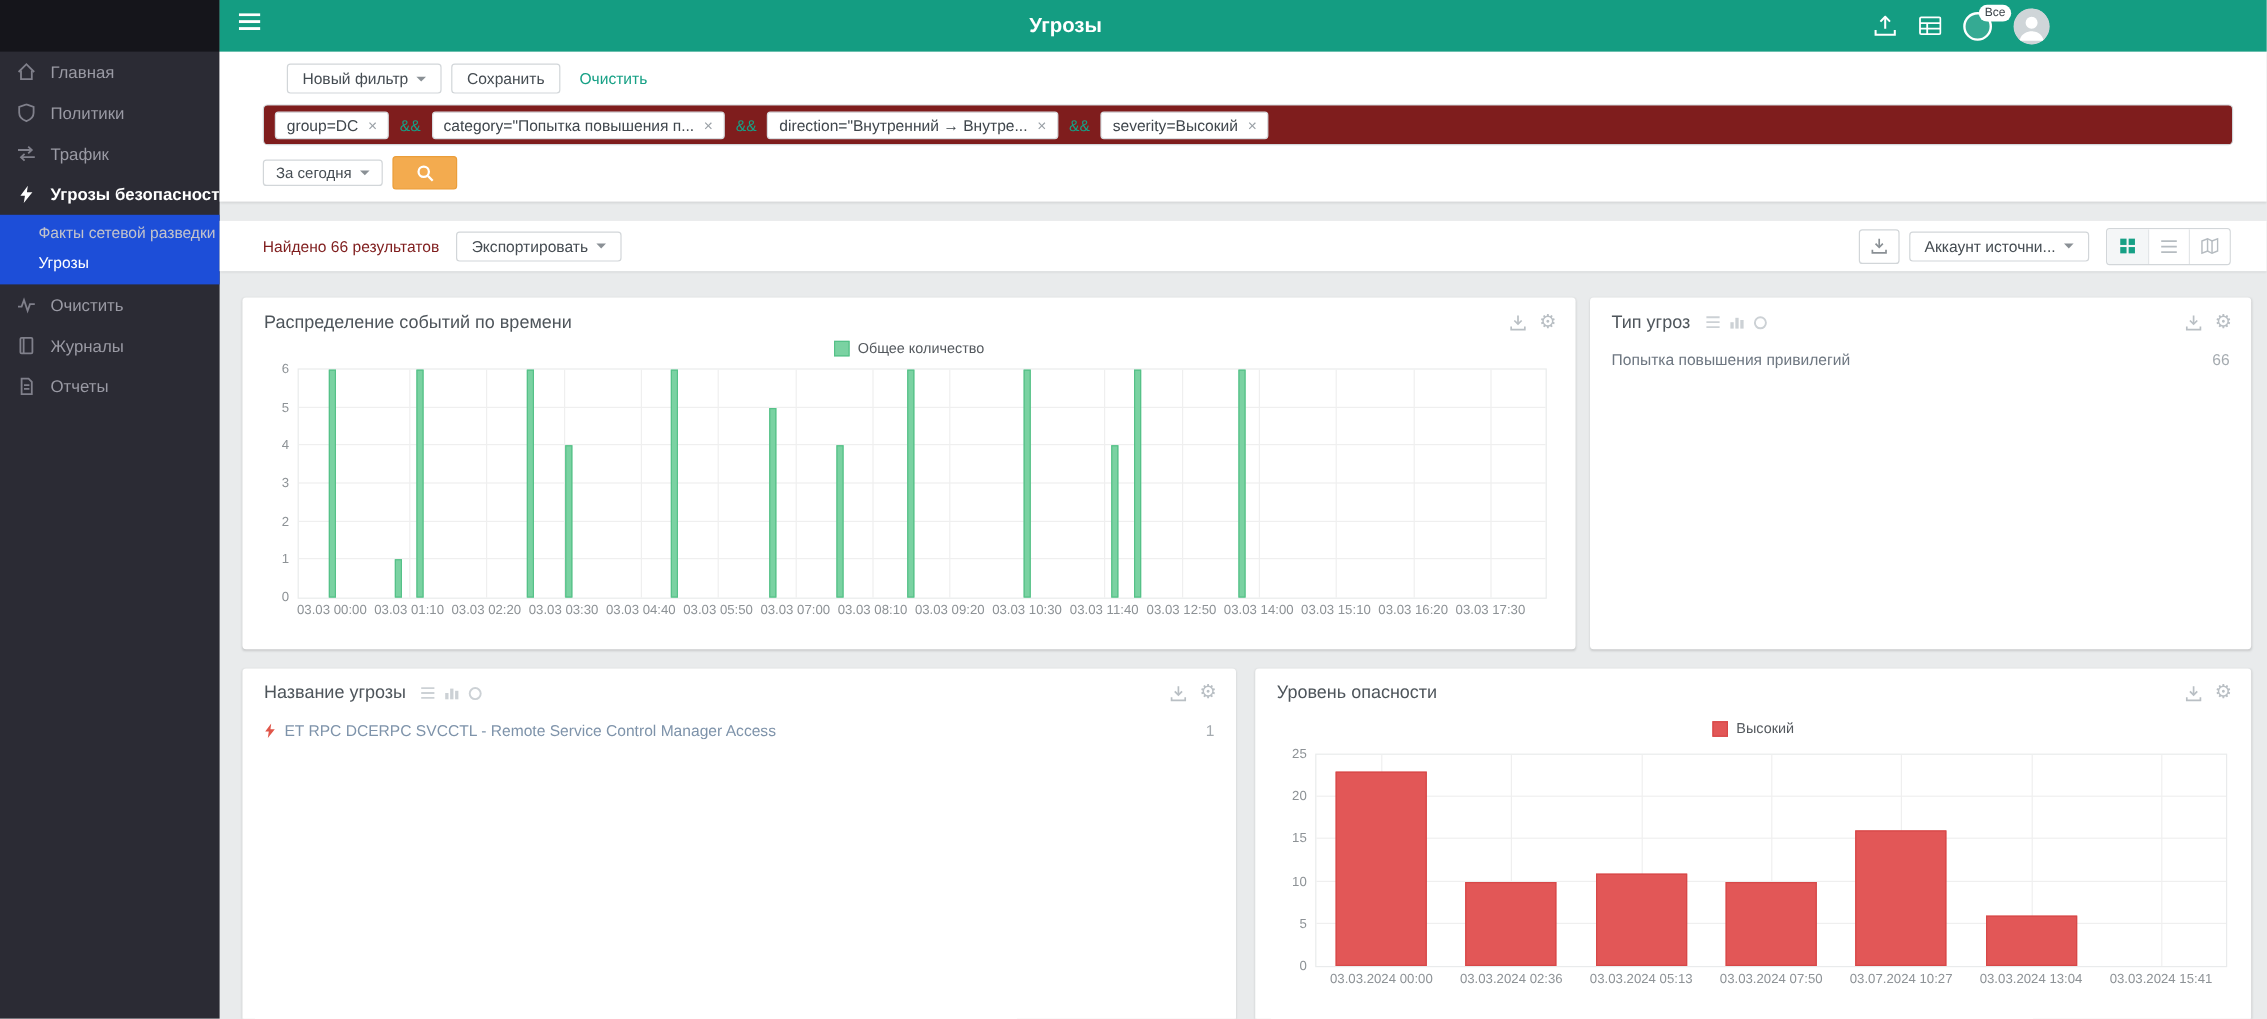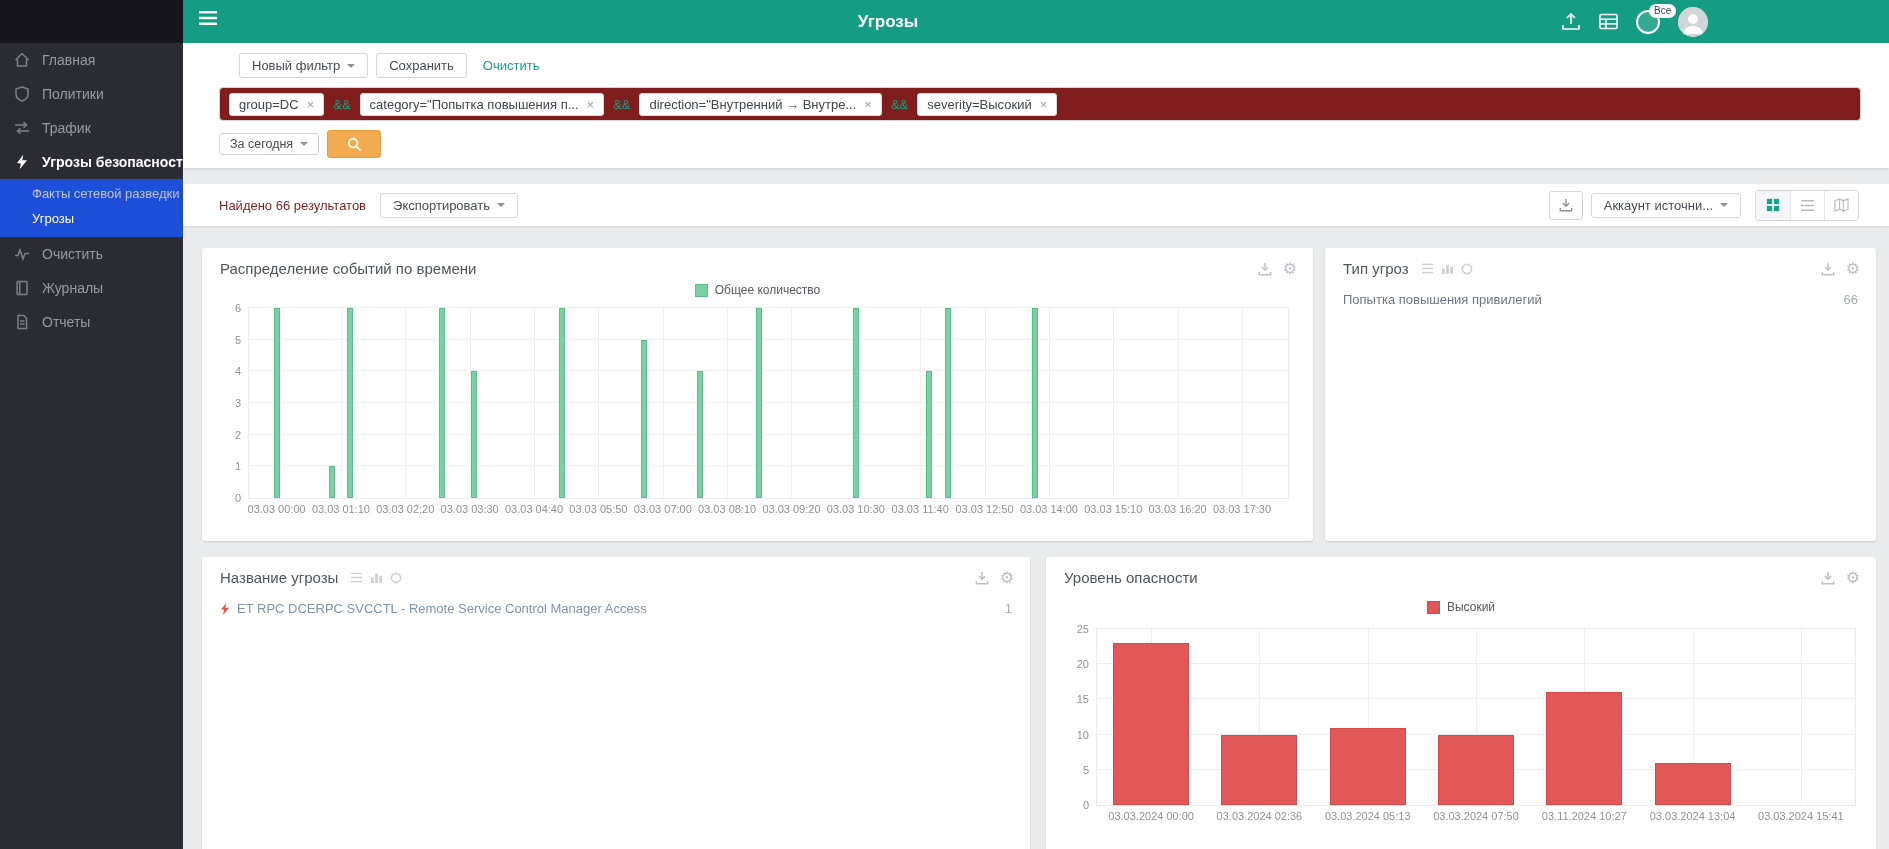--- a/index.html
+++ b/index.html
@@ -537,21 +537,21 @@
                 <div class="vline" style="left: 21.4286%;"></div>
                 <div class="xlab" style="left: 21.4286%;">03.03.2024 02:36</div>
                 <div class="bar" style="left: 21.4286%; height: 40%; width: 76px; background: rgb(226, 87, 87); border: 1px solid rgb(215, 72, 72);"></div>
                 <div class="vline" style="left: 35.7143%;"></div>
                 <div class="xlab" style="left: 35.7143%;">03.03.2024 05:13</div>
                 <div class="bar" style="left: 35.7143%; height: 44%; width: 76px; background: rgb(226, 87, 87); border: 1px solid rgb(215, 72, 72);"></div>
                 <div class="vline" style="left: 50%;"></div>
                 <div class="xlab" style="left: 50%;">03.03.2024 07:50</div>
                 <div class="bar" style="left: 50%; height: 40%; width: 76px; background: rgb(226, 87, 87); border: 1px solid rgb(215, 72, 72);"></div>
                 <div class="vline" style="left: 64.2857%;"></div>
-                <div class="xlab" style="left: 64.2857%;">03.11.2024 10:27</div>
+                <div class="xlab" style="left: 64.2857%;">03.07.2024 10:27</div>
                 <div class="bar" style="left: 64.2857%; height: 64%; width: 76px; background: rgb(226, 87, 87); border: 1px solid rgb(215, 72, 72);"></div>
                 <div class="vline" style="left: 78.5714%;"></div>
                 <div class="xlab" style="left: 78.5714%;">03.03.2024 13:04</div>
                 <div class="bar" style="left: 78.5714%; height: 24%; width: 76px; background: rgb(226, 87, 87); border: 1px solid rgb(215, 72, 72);"></div>
                 <div class="vline" style="left: 92.8571%;"></div>
                 <div class="xlab" style="left: 92.8571%;">03.03.2024 15:41</div>
               </div>
           </div>
 
         </div>

